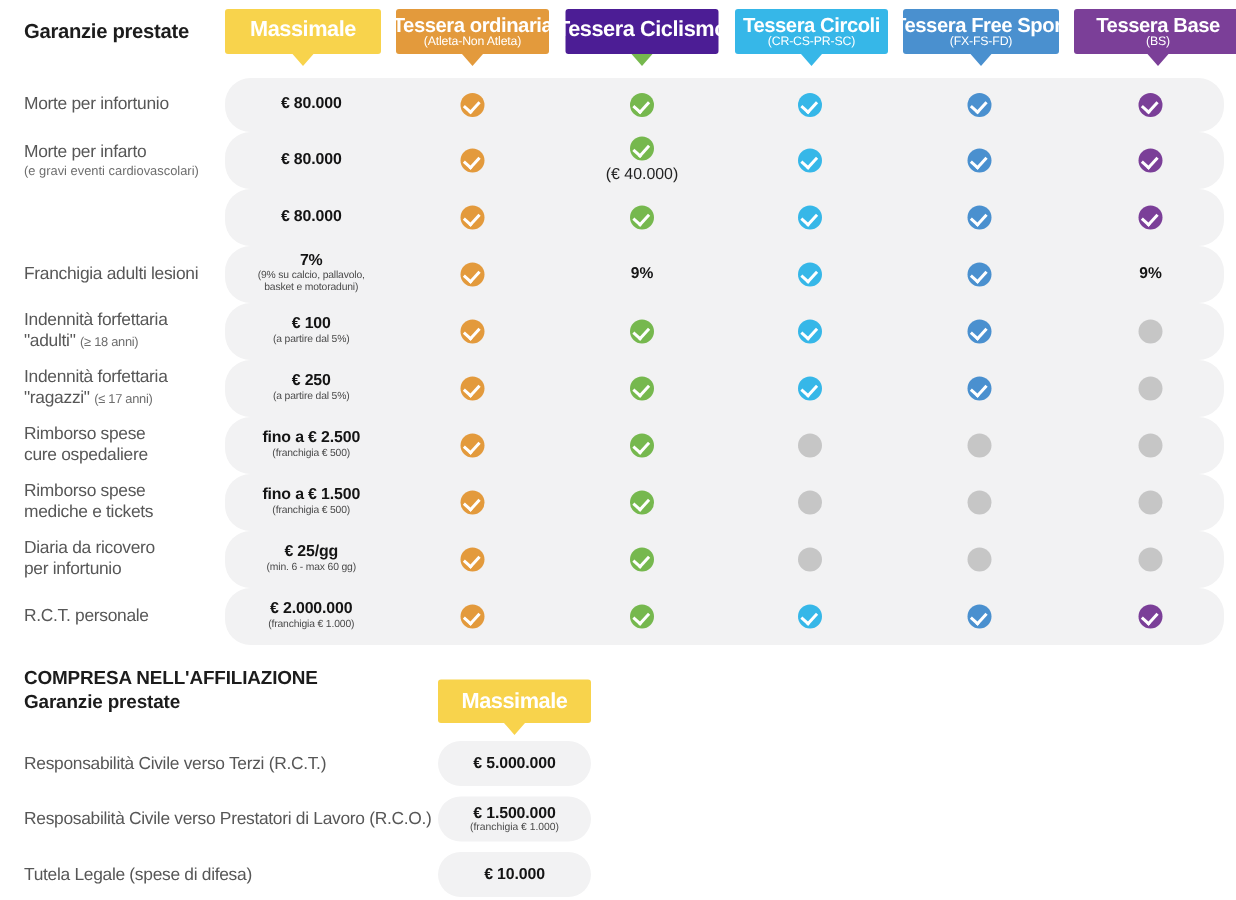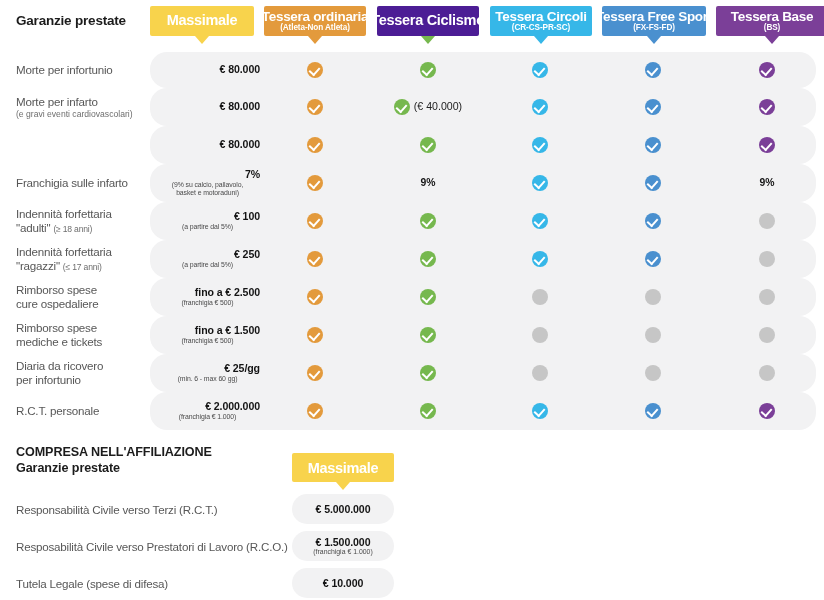--- a/index.html
+++ b/index.html
@@ -46,21 +46,21 @@
     line-height: 1.05;
   }
   .col-badge .b-main {
     font-size: 13.5px;
     font-weight: bold;
     letter-spacing: -0.3px;
     white-space: nowrap;
   }
   .col-badge .b-sub {
     font-size: 8.2px;
-    font-weight: bold;
+    font-weight: normal;
     letter-spacing: -0.1px;
     white-space: nowrap;
     margin-top: 0px;
   }
   .col-badge .b-main.solo { font-size: 14.5px; }
   .col-badge .pointer {
     position: absolute;
     bottom: -8px;
     left: 50%;
     margin-left: -7px;
@@ -122,21 +122,20 @@
   .cell-massimale {
     left: 155px;
     width: 105px;
   }
   .cell-massimale .m-main {
     font-size: 10.6px;
     font-weight: bold;
     color: #141414;
     letter-spacing: -0.1px;
     white-space: nowrap;
-    text-align: right;
   }
   .cell-massimale .m-sub {
     font-size: 6.9px;
     color: #4a4a4a;
     letter-spacing: -0.1px;
     line-height: 1.22;
   }
 
   .cell-mark {
     width: 70px;
@@ -334,21 +333,21 @@
       </div>
       <div class="row" style="height: 38px; padding-left: 14px;">
         <div class="row-pill" style="background: rgb(242, 242, 243);"></div>
         <div class="row-label"><span>Morte per infarto</span><span class="lbl-sub">(e gravi eventi cardiovascolari)</span></div>
         <div class="cell cell-massimale">
           <div class="m-main">€ 80.000</div>
         </div>
         <div class="cell cell-mark" style="left: 280px;">
           <span class="tick" style="background: rgb(227, 154, 60);"></span>
         </div>
-        <div class="cell cell-mark" style="left: 393px;">
+        <div class="cell cell-mark" style="left: 393px; flex-direction: column;">
           <span class="tick" style="background: rgb(118, 184, 78);"></span>
           <span class="mark-plain">(€ 40.000)</span>
         </div>
         <div class="cell cell-mark" style="left: 505px;">
           <span class="tick" style="background: rgb(54, 183, 232);"></span>
         </div>
         <div class="cell cell-mark" style="left: 618px;">
           <span class="tick" style="background: rgb(74, 144, 207);"></span>
         </div>
         <div class="cell cell-mark" style="left: 732px;">
@@ -371,21 +370,21 @@
         </div>
         <div class="cell cell-mark" style="left: 618px;">
           <span class="tick" style="background: rgb(74, 144, 207);"></span>
         </div>
         <div class="cell cell-mark" style="left: 732px;">
           <span class="tick" style="background: rgb(123, 63, 152);"></span>
         </div>
       </div>
       <div class="row" style="height: 38px;">
         <div class="row-pill" style="background: rgb(242, 242, 243);"></div>
-        <div class="row-label"><span>Franchigia sulle infarto</span></div>
+        <div class="row-label"><span>Franchigia adulti lesioni</span></div>
         <div class="cell cell-massimale">
           <div class="m-main">7%</div>
           <div class="m-sub">
             <div>(9% su calcio, pallavolo,</div>
             <div>basket e motoraduni)</div>
           </div>
         </div>
         <div class="cell cell-mark" style="left: 280px;">
           <span class="tick" style="background: rgb(227, 154, 60);"></span>
         </div>

